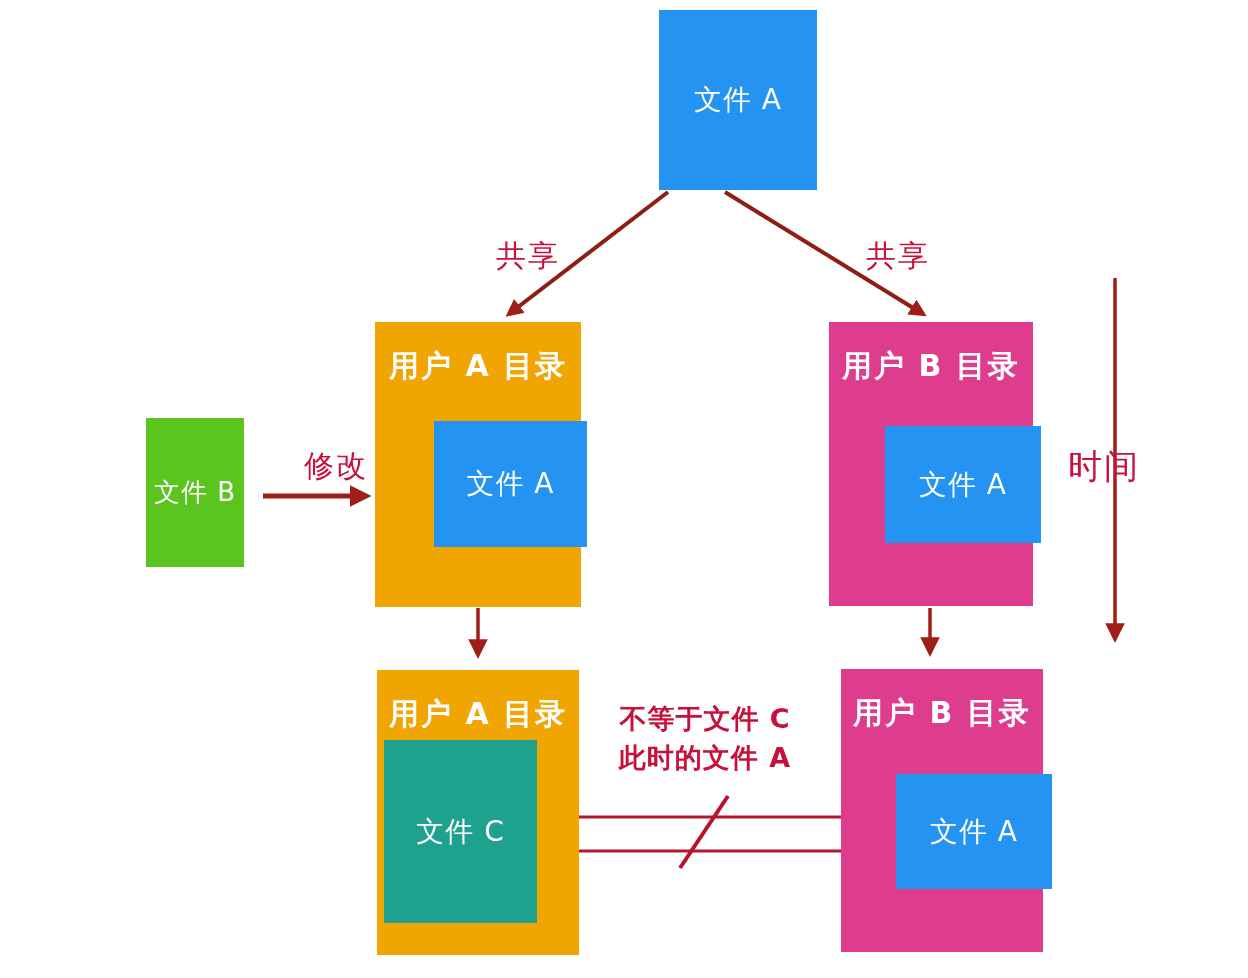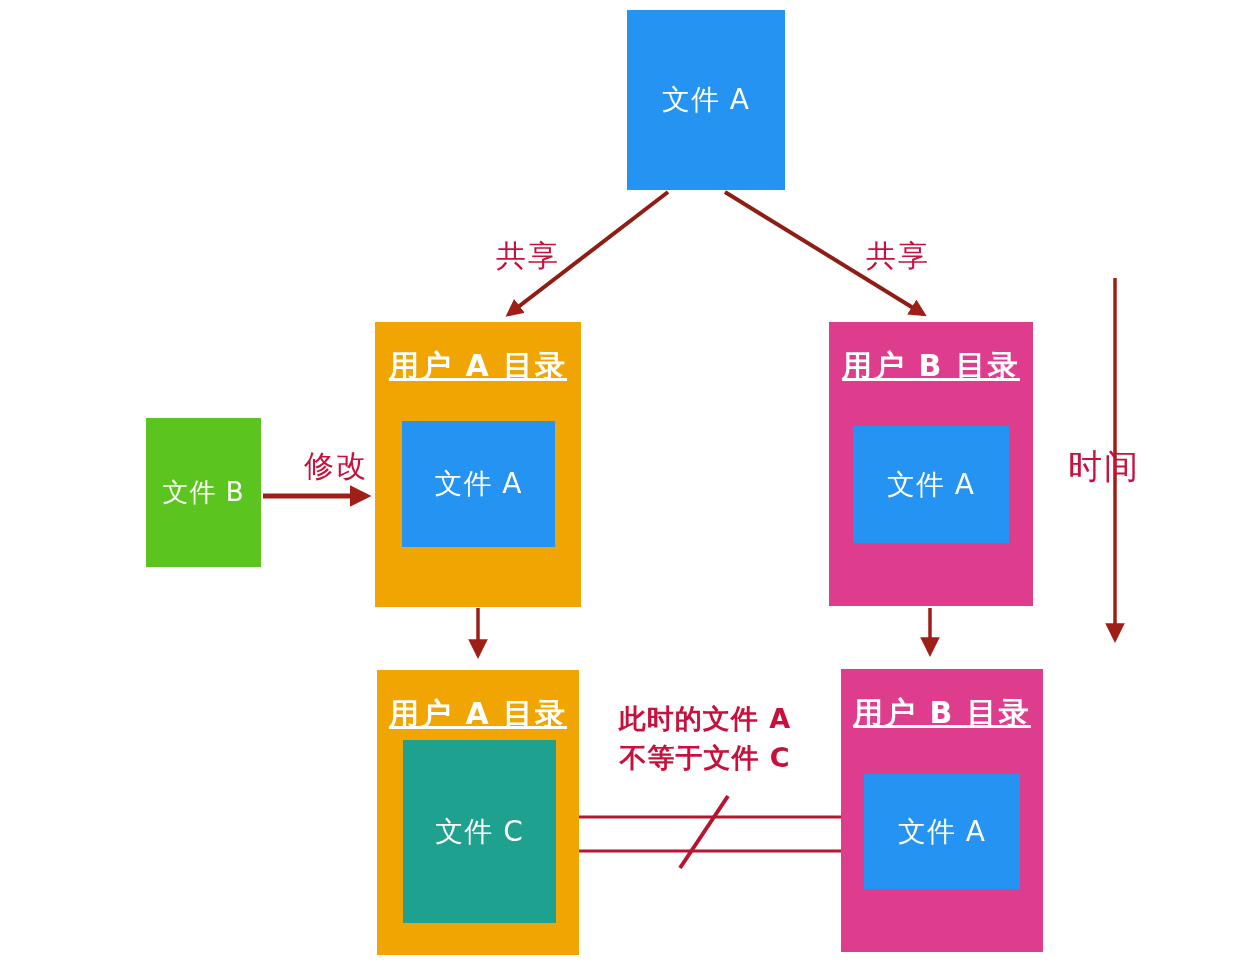--- a/index.html
+++ b/index.html
@@ -26,25 +26,25 @@
     pointer-events:none;
   }
   .box{
     position:absolute;
     display:flex;align-items:center;justify-content:center;
     color:#fff;
   }
   .file-label{
     color:#fff;font-size:28px;letter-spacing:1px;white-space:nowrap;
   }
-  .blue{background:var(--blue);}
+  .blue{background:var(--blue);margin-left:32px;}
   .green{background:var(--green);}
   .teal{background:var(--teal);}
   .dir{
-    position:absolute;color:#fff;text-decoration:underline;
+    position:absolute;color:#fff;
   }
   .dir.orange{background:var(--orange);}
   .dir.pink{background:var(--pink);}
   .dir-title{
     margin-top:24px;text-align:center;
     font-size:30px;font-weight:bold;letter-spacing:2px;white-space:nowrap;
   }
   .inner-file{
     position:absolute;
     display:flex;align-items:center;justify-content:center;
@@ -102,41 +102,41 @@
     </div>
   </div>
 
   <div class="dir pink" style="left:829px;top:322px;width:204px;height:284px;">
     <div class="dir-title">用户 B 目录</div>
     <div class="inner-file blue" style="left:24px;top:104px;width:156px;height:117px;">
       <span class="file-label">文件 A</span>
     </div>
   </div>
 
-  <div class="box green" style="left:146px;top:418px;width:115px;height:149px;">
+  <div class="box green" style="left:146px;top:418px;width:98px;height:149px;">
     <span class="file-label" style="font-size:26px;">文件 B</span>
   </div>
 
   <div class="dir orange" style="left:377px;top:670px;width:202px;height:285px;">
     <div class="dir-title">用户 A 目录</div>
-    <div class="inner-file teal" style="left:26px;top:70px;width:153px;height:183px;">
+    <div class="inner-file teal" style="left:7px;top:70px;width:153px;height:183px;">
       <span class="file-label">文件 C</span>
     </div>
   </div>
 
   <div class="dir pink" style="left:841px;top:669px;width:202px;height:283px;">
     <div class="dir-title">用户 B 目录</div>
     <div class="inner-file blue" style="left:23px;top:105px;width:156px;height:115px;">
       <span class="file-label">文件 A</span>
     </div>
   </div>
 
   <span class="flabel" style="left:496px;top:236px;">共享</span>
   <span class="flabel" style="left:866px;top:236px;">共享</span>
   <span class="flabel" style="left:304px;top:446px;">修改</span>
   <span class="flabel time" style="left:1068px;top:444px;">时间</span>
 
   <div class="neq-caption">
+    <div>不等于文件 C</div>
     <div>此时的文件 A</div>
-    <div>不等于文件 C</div>
   </div>
 
 </div>
 
 </body></html>

